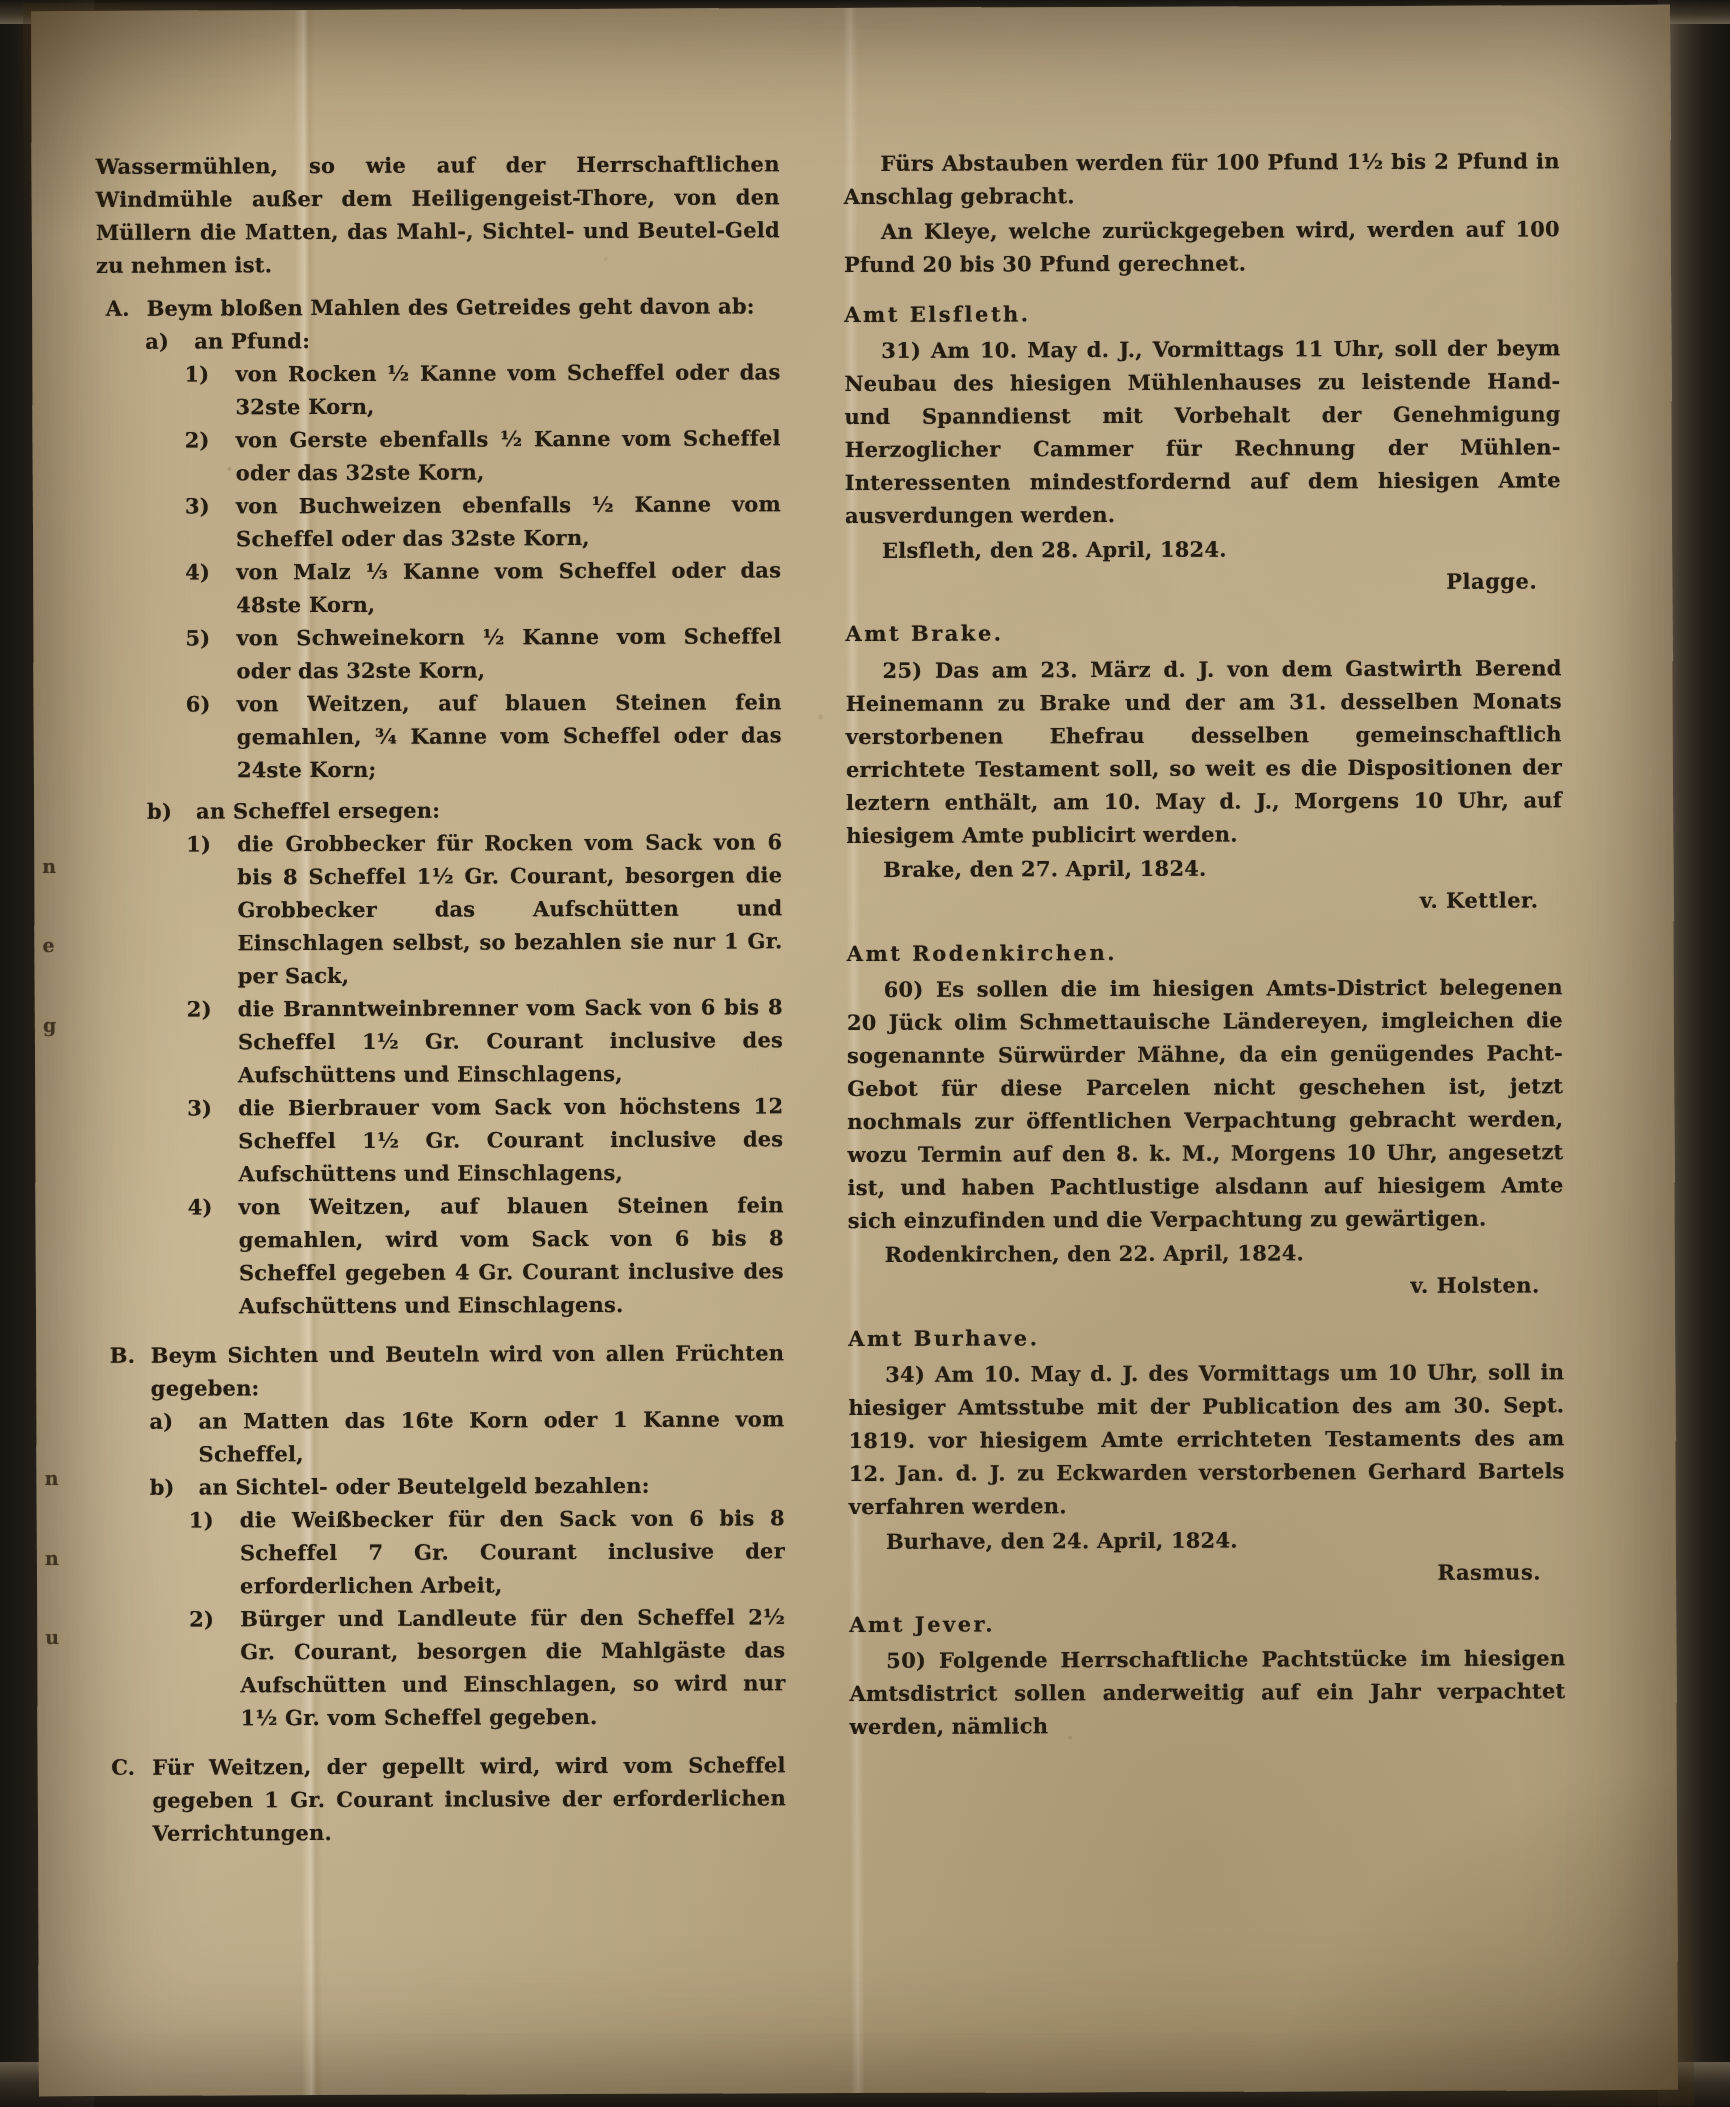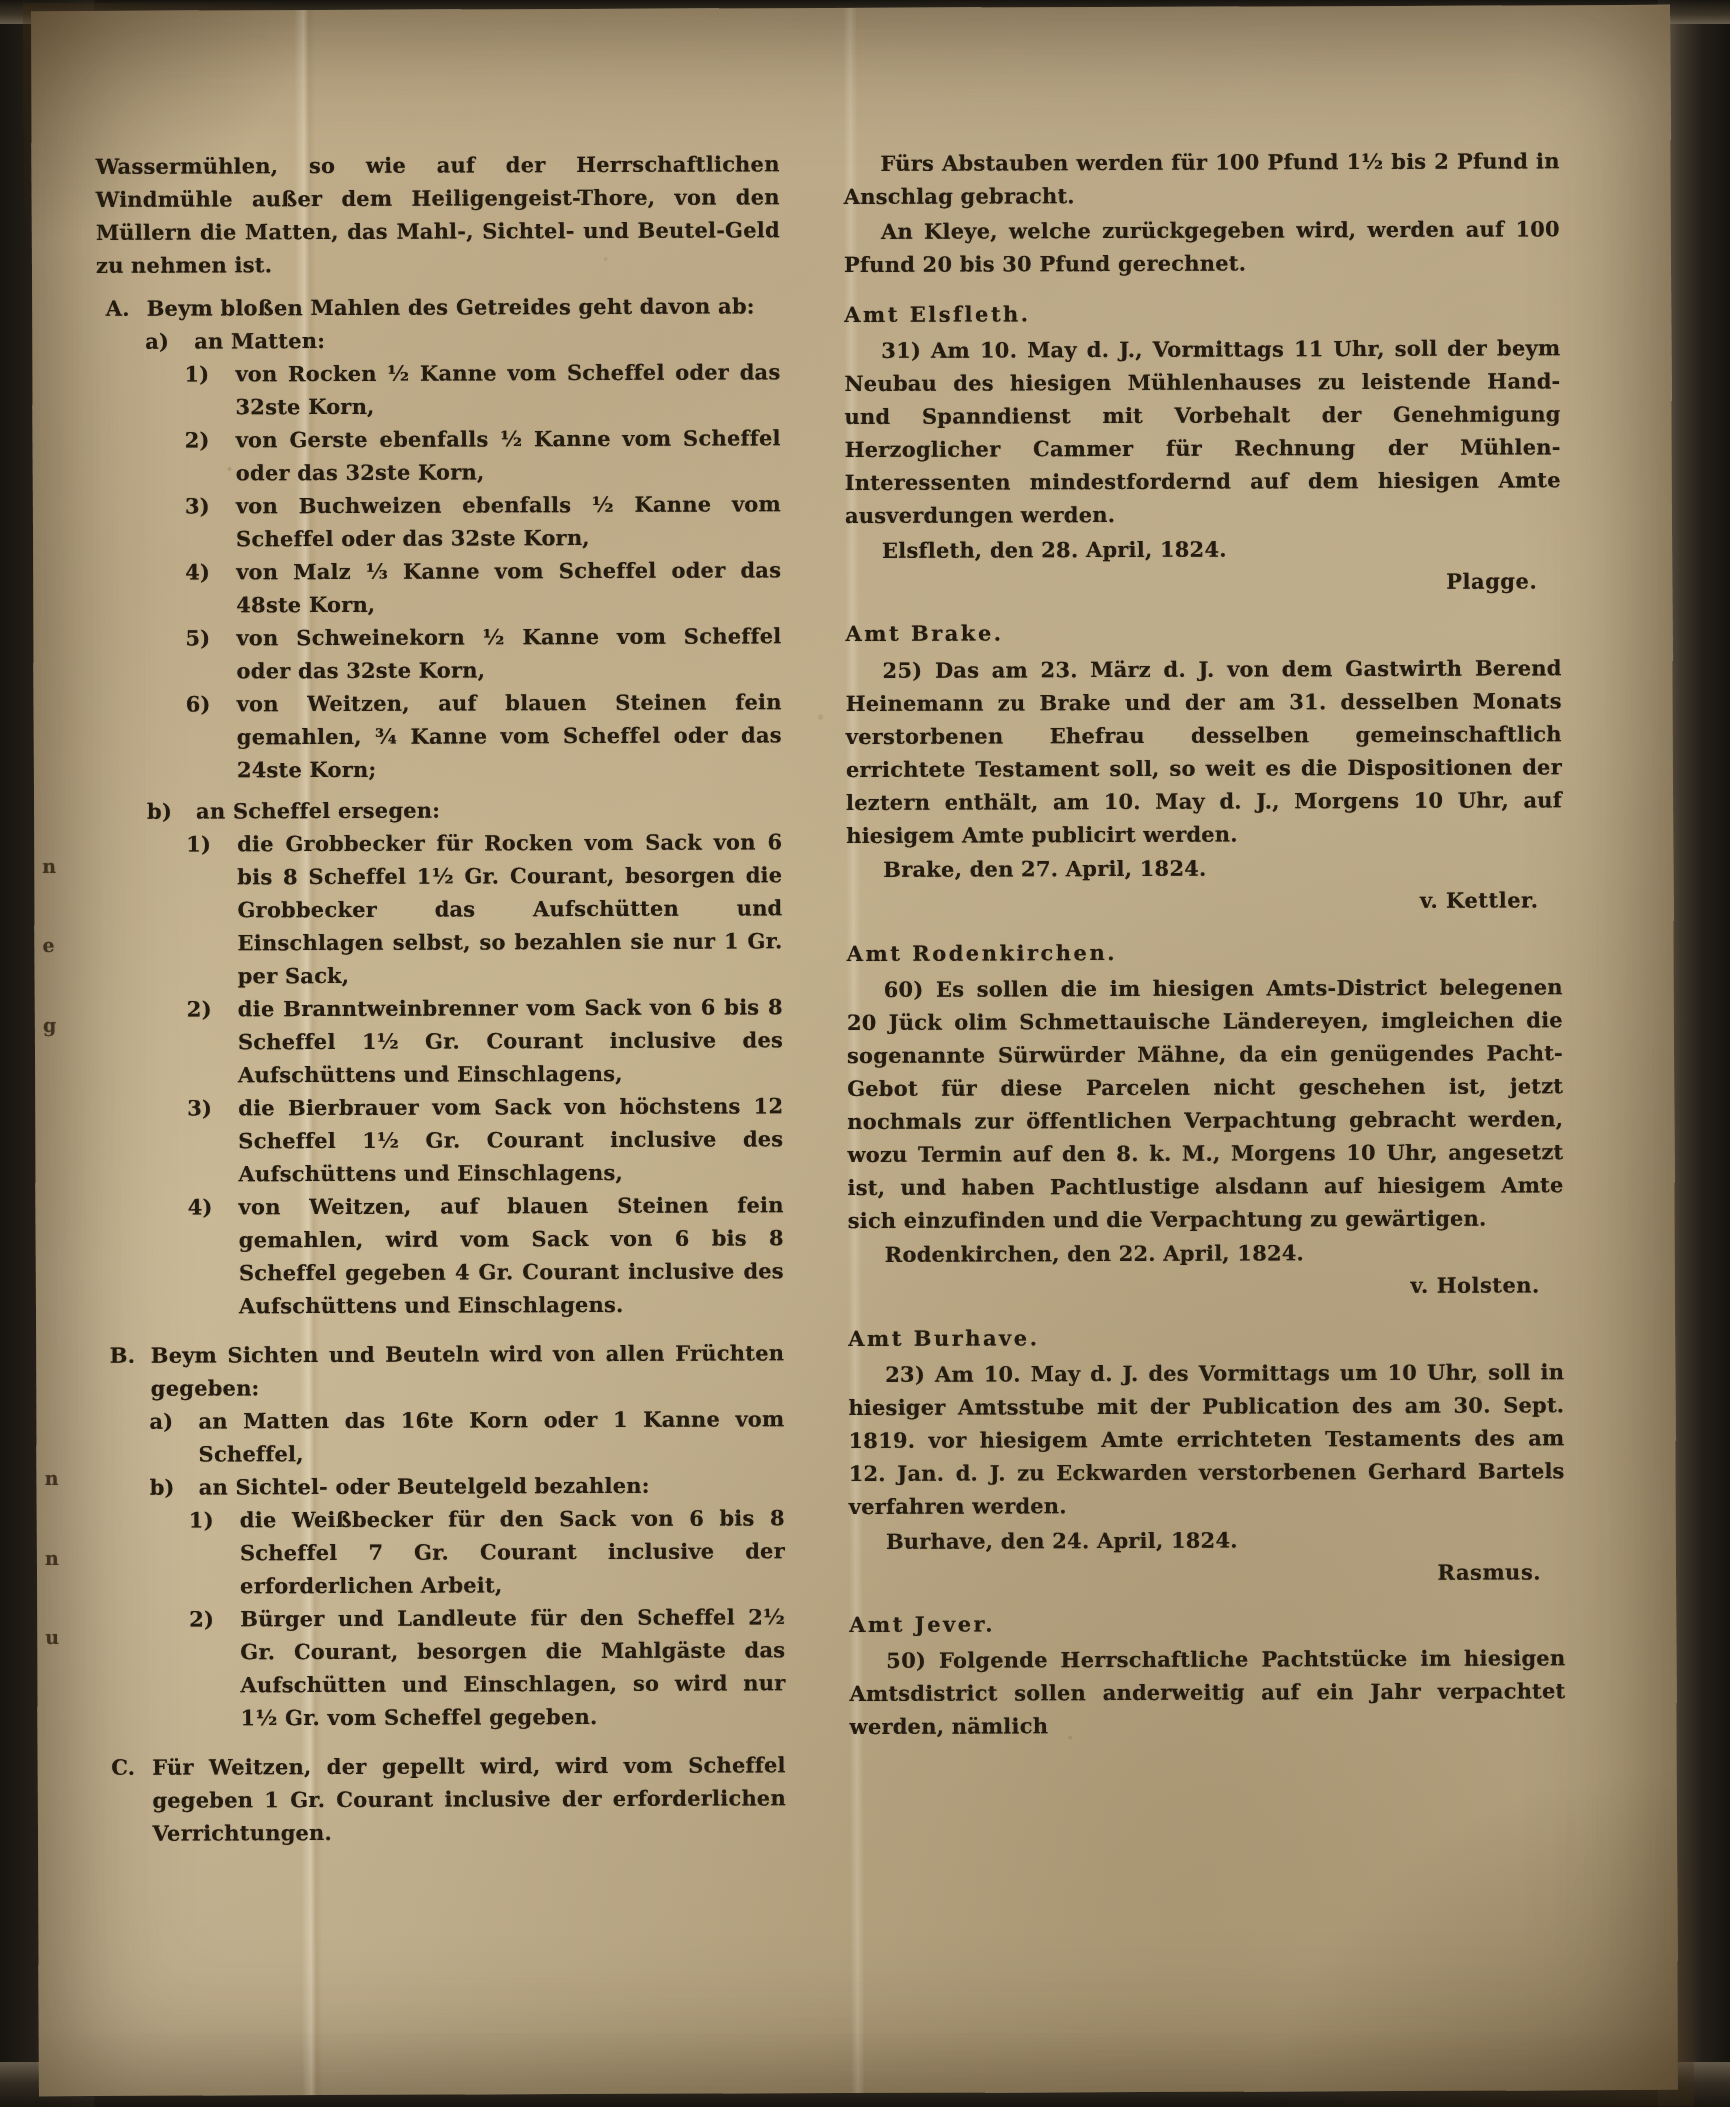--- a/index.html
+++ b/index.html
@@ -214,21 +214,21 @@
 
         <div class="gap-s"></div>
 
         <div class="li lvlA">
           <span class="mk">A.</span>
           <span>Beym bloßen Mahlen des Getreides geht davon ab:</span>
         </div>
 
         <div class="li deep">
           <span class="mk">a)</span>
-          <span>an Matten:</span>
+          <span>an Pfund:</span>
         </div>
 
         <div class="li deep2">
           <span class="mk">1)</span>
           <span>von Rocken ½ Kanne vom Scheffel oder das 32ste Korn,</span>
         </div>
         <div class="li deep2">
           <span class="mk">2)</span>
           <span>von Gerste ebenfalls ½ Kanne vom Scheffel oder das 32ste Korn,</span>
         </div>
@@ -332,21 +332,21 @@
         <p class="heading">Amt Rodenkirchen.</p>
         <p class="para indent">
           <span>60)</span>
           <span>Es sollen die im hiesigen Amts-District belegenen 20 Jück olim Schmettauische Ländereyen, imgleichen die sogenannte Sürwürder Mähne, da ein genügendes Pacht-Gebot für diese Parcelen nicht geschehen ist, jetzt nochmals zur öffentlichen Verpachtung gebracht werden, wozu Termin auf den 8. k. M., Morgens 10 Uhr, angesetzt ist, und haben Pachtlustige alsdann auf hiesigem Amte sich einzufinden und die Verpachtung zu gewärtigen.</span>
         </p>
         <p class="placeline">Rodenkirchen, den 22. April, 1824.</p>
         <p class="signature">v. Holsten.</p>
 
         <p class="heading">Amt Burhave.</p>
         <p class="para indent">
-          <span>23)</span>
+          <span>34)</span>
           <span>Am 10. May d. J. des Vormittags um 10 Uhr, soll in hiesiger Amtsstube mit der Publication des am 30. Sept. 1819. vor hiesigem Amte errichteten Testaments des am 12. Jan. d. J. zu Eckwarden verstorbenen Gerhard Bartels verfahren werden.</span>
         </p>
         <p class="placeline">Burhave, den 24. April, 1824.</p>
         <p class="signature">Rasmus.</p>
 
         <p class="heading">Amt Jever.</p>
         <p class="para indent">
           <span>50)</span>
           <span>Folgende Herrschaftliche Pachtstücke im hiesigen Amtsdistrict sollen anderweitig auf ein Jahr verpachtet werden, nämlich</span>
         </p>

